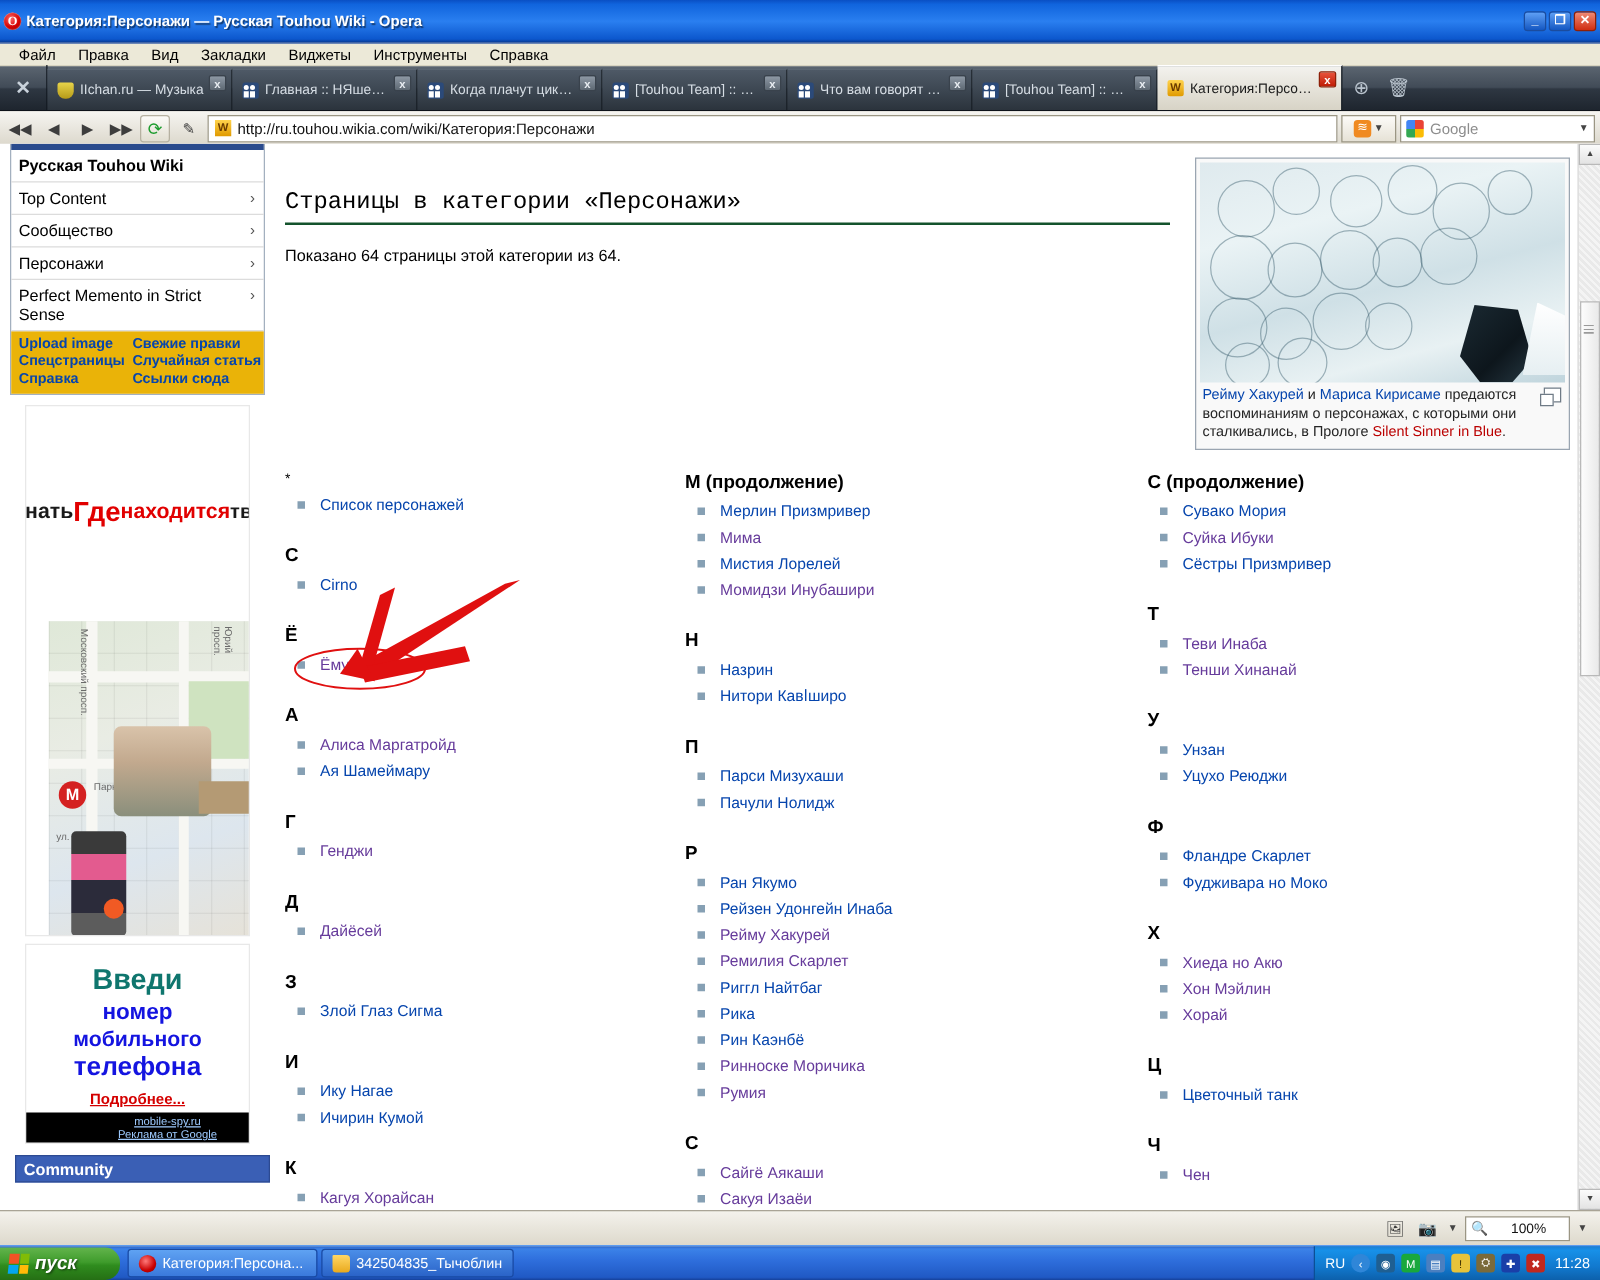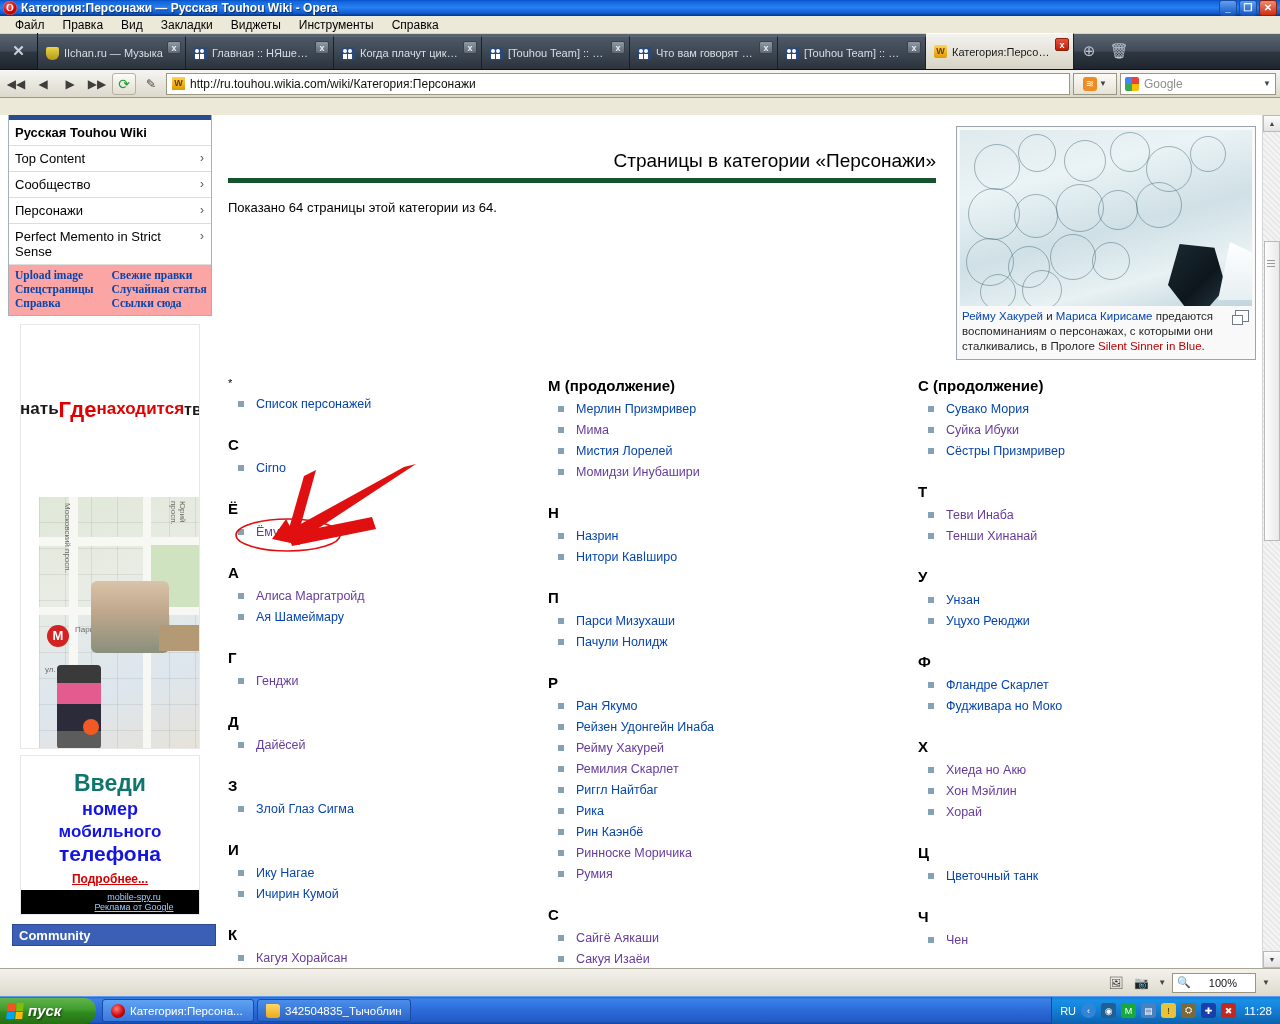--- a/index.html
+++ b/index.html
@@ -9,21 +9,21 @@
     font-family:"Liberation Sans", sans-serif;
     font-size:12px;
     background:#d4d0c8;
   }
 
   
   #opera-window { position:absolute; left:0; top:0; width:1280px; height:996px; background:#ece9d8; }
 
   
   .titlebar {
-    height:16px;
+    height:35px;
     background:linear-gradient(to bottom,#0a4fc4 0%,#1064dd 10%,#2a7ff0 50%,#0c57cd 92%,#08388f 100%);
     display:flex; align-items:center; color:#fff; padding-left:3px;
     border-bottom:1px solid #083a9b;
   }
   .title-icon {
     width:14px; height:14px; border-radius:50%;
     background:radial-gradient(circle at 40% 35%, #ff6b6b 0%, #d40000 55%, #8a0000 100%);
     display:flex; align-items:center; justify-content:center;
     color:#fff; font-size:9px; font-weight:bold; margin-right:4px;
     box-shadow:inset 0 0 1px #fff;
@@ -122,21 +122,21 @@
   
   .wiki-sidebar { position:absolute; left:8px; top:0; width:204px; }
   .nav-box { border:1px solid #a3b0bf; border-top:none; background:#fff; }
   .nav-top-strip { height:5px; background:#2a4b8d; }
   .nav-item {
     border-bottom:1px solid #dcdcdc; padding:5px 16px 5px 6px; font-size:13px; position:relative; color:#000;
   }
   .nav-item.head { font-weight:bold; }
   .nav-item .chev { position:absolute; right:7px; top:5px; color:#555; font-size:12px; }
   .nav-links {
-    background:#fca5a5; padding:4px 6px 6px 6px; display:grid; grid-template-columns:1fr 1fr; gap:2px 18px;font-family:Liberation Serif, serif;
+    background:#eab308; padding:4px 6px 6px 6px; display:grid; grid-template-columns:1fr 1fr; gap:2px 6px;
   }
   .nav-links a { color:#0645ad; font-size:11.5px; font-weight:bold; text-decoration:none; white-space:nowrap; }
 
   .ad { margin-top:8px; width:180px; margin-left:12px; }
   .ad1 { height:425px; background:#fff; border:1px solid #e8e8e8; position:relative; overflow:hidden; }
   .ad1-top { height:170px; display:flex;flex-direction:row;align-items:center;justify-content:center; text-align:center; }
   .ad1 .l1 { font-size:30px;font-weight:bold;color:#1a1a1a;letter-spacing:-.5px; }
   .ad1 .l2 { font-size:17px;font-weight:bold;color:#1a1a1a;margin-top:-2px; }
   .ad1 .l3 { font-size:22px;font-weight:bold;color:#e10000; }
   .ad1 .l4 { font-size:17px;font-weight:bold;color:#e10000;margin-top:-2px; }
@@ -171,21 +171,21 @@
 
   .community-bar {
     margin-top:9px; margin-left:4px; width:204px; height:22px;
     background:#3a5fb5; border:1px solid #2c4a92; color:#fff; font-weight:bold; font-size:13px;
     display:flex; align-items:center; padding-left:6px;
   }
 
   
   .content { position:absolute; left:228px; top:0; right:26px; }
   .page-title { font-size:19px; color:#000; font-weight:normal; padding-top:22px; padding-bottom:6px;
-                border-bottom:5px solid #14532d; width:708px; font-family:Liberation Sans, sans-serif;text-align:right; }
+                border-bottom:2px solid #14532d; width:708px; font-family:Liberation Mono, monospace; }
   .count-line { font-size:13px; color:#000; margin-top:17px; }
 
   .thumb {
     position:absolute; right:-2px; top:11px; width:300px;
     border:1px solid #9aa5b1; background:#f9f9f9; padding:3px;
   }
   .thumb-img { width:292px; height:176px; position:relative; overflow:hidden;
     background:linear-gradient(165deg,#dfeaee 0%,#eaf3f5 28%,#cfe0e6 55%,#e8f1f3 78%,#bfd4dc 100%);
   }
   .thumb-img .sketch { position:absolute; border-radius:50%; border:1px solid rgba(60,95,110,.45); }

